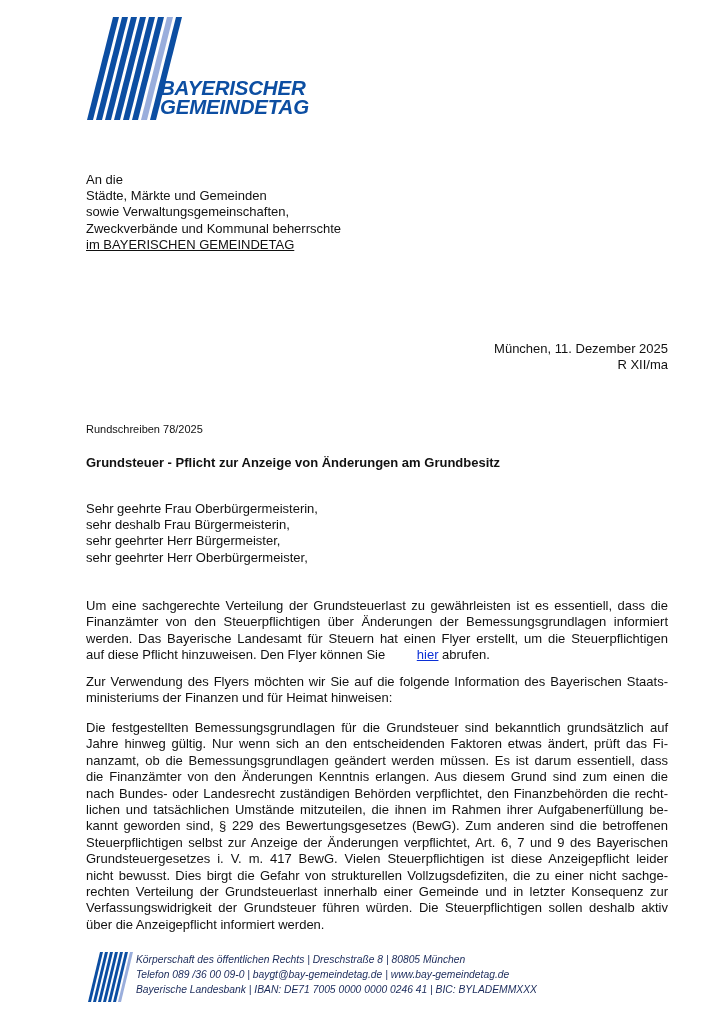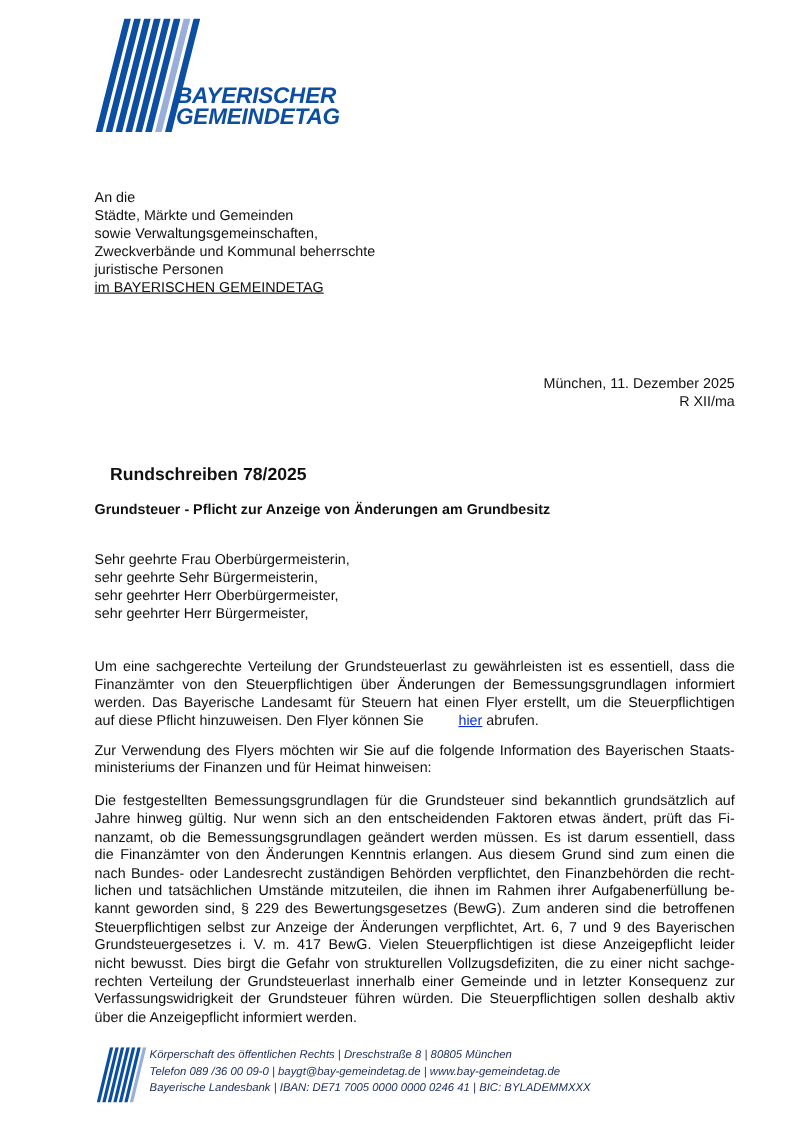--- a/index.html
+++ b/index.html
@@ -7,21 +7,21 @@
            font-family: "Liberation Sans", sans-serif; color: #111; }
     .abs { position: absolute; }
     .logo { left: 86px; top: 16px; width: 240px; height: 106px; }
     .logo-text { position: absolute; left: 74px; top: 62px; font-family: "Liberation Sans", sans-serif;
                  font-weight: bold; font-style: italic; color: #0c4ea2; font-size: 20.5px; line-height: 19px;
                  letter-spacing: -0.2px; }
     .address { left: 86px; top: 172px; font-size: 13px; line-height: 16.2px; }
     .address div { white-space: nowrap; }
     .address .u { text-decoration: underline; }
     .dateblock { right: 56px; top: 341px; font-size: 13px; line-height: 16.2px; text-align: right; }
-    .ref { left: 100px; top: 423px; font-size: 16px; font-weight: bold; }
+    .ref { left: 86px; top: 423px; font-size: 11px; font-weight: normal; }
     .subject { left: 86px; top: 455px; font-size: 13px; font-weight: bold; }
     .salutation { left: 86px; top: 501px; font-size: 13px; line-height: 16.2px; }
     .para { left: 86px; width: 582px; font-size: 13px; line-height: 16.4px; text-align: justify; }
     .para .ln { display: block; text-align: justify; text-align-last: justify; white-space: nowrap; }
     .para .ln.last { text-align-last: left; }
     .p1 { top: 598px; }
     .p2 { top: 674px; }
     .p3 { top: 720px; }
     a.link { color: #0b2fd6; text-decoration: underline; margin-left: 28px; }
     .footer { left: 88px; top: 950px; width: 460px; height: 56px; }
@@ -48,37 +48,36 @@
     <div>BAYERISCHER</div>
     <div>GEMEINDETAG</div>
   </div>
 </div>
 
 <div class="abs address">
   <div>An die</div>
   <div>Städte, Märkte und Gemeinden</div>
   <div>sowie Verwaltungsgemeinschaften,</div>
   <div>Zweckverbände und Kommunal beherrschte</div>
-  <div>juristische Personen</div>
   <div class="u">im BAYERISCHEN GEMEINDETAG</div>
 </div>
 
 <div class="abs dateblock">
   <div>München, 11. Dezember 2025</div>
   <div>R XII/ma</div>
 </div>
 
 <div class="abs ref">Rundschreiben 78/2025</div>
 <div class="abs subject">Grundsteuer - Pflicht zur Anzeige von Änderungen am Grundbesitz</div>
 
 <div class="abs salutation">
   <div>Sehr geehrte Frau Oberbürgermeisterin,</div>
-  <div>sehr geehrte Sehr Bürgermeisterin,</div>
+  <div>sehr deshalb Frau Bürgermeisterin,</div>
+  <div>sehr geehrter Herr Bürgermeister,</div>
   <div>sehr geehrter Herr Oberbürgermeister,</div>
-  <div>sehr geehrter Herr Bürgermeister,</div>
 </div>
 
 <div class="abs para p1">
   <span class="ln">Um eine sachgerechte Verteilung der Grundsteuerlast zu gewährleisten ist es essentiell, dass die</span>
   <span class="ln">Finanzämter von den Steuerpflichtigen über Änderungen der Bemessungsgrundlagen informiert</span>
   <span class="ln">werden. Das Bayerische Landesamt für Steuern hat einen Flyer erstellt, um die Steuerpflichtigen</span>
   <span class="ln last"><span>auf diese Pflicht hinzuweisen. Den Flyer können Sie </span><a class="link">hier</a><span> abrufen.</span></span>
 </div>
 
 <div class="abs para p2">

